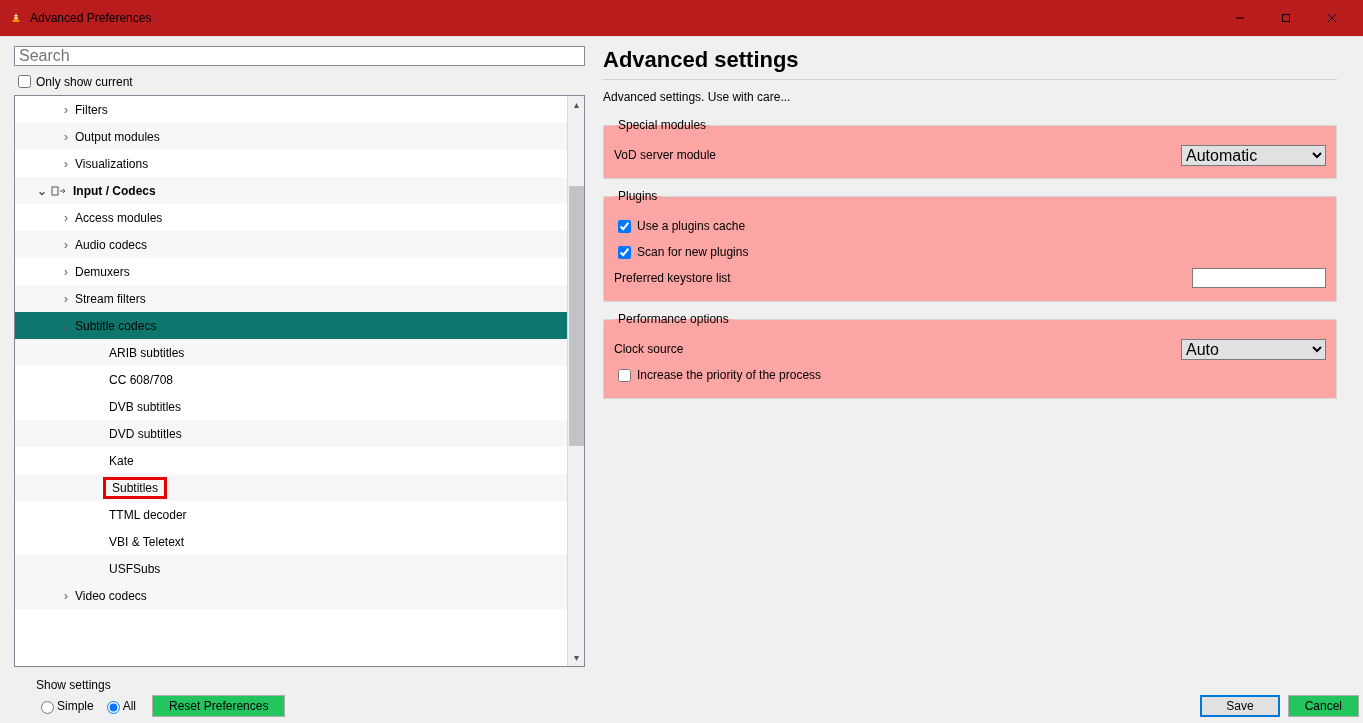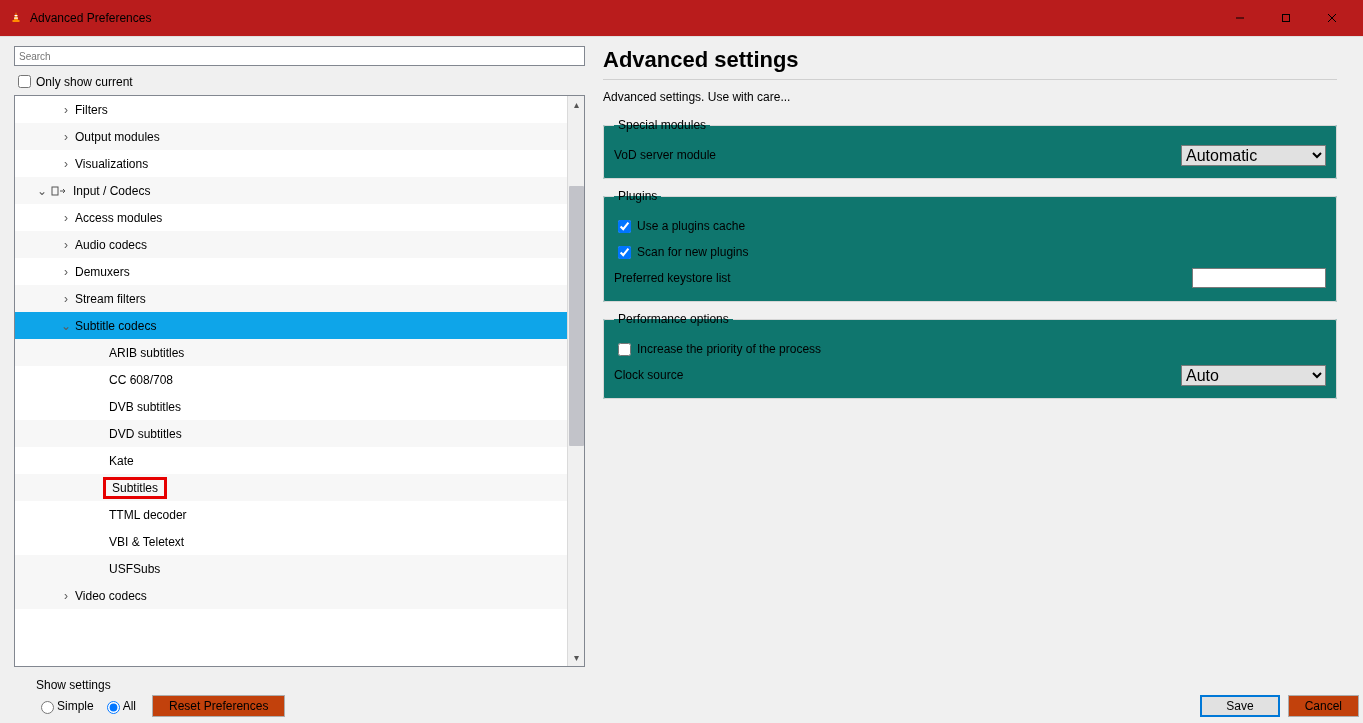--- a/index.html
+++ b/index.html
@@ -8,65 +8,65 @@
   
   .titlebar { height: 37px; background: #b91c1c; display: flex; align-items: center; padding: 0 8px; border-bottom: 1px solid #e0e0e0; }
   .titlebar .app-icon { width: 16px; height: 16px; margin-right: 6px; display:flex; align-items:center; justify-content:center; }
   .titlebar .title { font-size: 12px; }
   .titlebar .spacer { flex: 1; }
   .winbtn { width: 46px; height: 30px; display:flex; align-items:center; justify-content:center; font-size: 12px; }
 
   
   .content { display:flex; height: 630px; }
   .left-pane { width: 585px; padding: 9px 0 0 14px; display:flex; flex-direction:column; }
-  .search-box { width: 571px; height: 21px; border: 1px solid #828790; padding: 0 4px; font-size:10px; background:#fff; }
+  .search-box { width: 571px; height: 21px; border: 1px solid #828790; padding: 0 4px; font-size:16px; background:#fff; }
 
   .only-row { display:flex; align-items:center; margin: 6px 0 4px 0; }
   .only-row input { margin-right: 5px; }
 
   .tree-wrap { width: 571px; height: 592px; border: 1px solid #828790; background:#fff; position:relative; overflow:hidden; }
   .tree-scroll { position:absolute; top:0; right:0; width:17px; height:100%; background:#f0f0f0; border-left:1px solid #dadada; }
   .tree-thumb { position:absolute; top:90px; left:1px; width:15px; height:260px; background:#c2c3c9; border-radius:1px; }
   .tree-up,.tree-down { position:absolute; left:0; width:17px; height:17px; display:flex; align-items:center; justify-content:center; color:#555; font-size:10px; }
   .tree-up { top:0; }
   .tree-down { bottom:0; }
 
   .tree { list-style:none; margin:0; padding:0; width: calc(100% - 17px); }
   .tree-row { height:27px; display:flex; align-items:center; font-size:12px; }
   .tree-row.stripe { background:#f7f7f7; }
-  .tree-row.selected { background:#0ea5e9; }
+  .tree-row.selected { background:#0f766e; }
   .tree-row .hlbox { border:3px solid #e60000; padding:1px 6px; margin-left:-6px; }
   .exp { width:10px; display:inline-block; text-align:center; color:#5a5a5a; font-size:12px; margin-right:4px; }
   .exp.right::before { content:"›"; }
   .exp.down::before { content:"⌄"; }
   .node-icon { width:16px; height:16px; display:inline-flex; align-items:center; justify-content:center; margin-right:6px; }
 
   
   .right-pane { flex:1; padding: 10px 26px 0 18px; }
   .right-pane h1 { font-size: 22px; font-weight: 600; margin: 0 0 2px 0; }
   .hr { height:1px; background:#d0d0d0; margin:6px 0 10px 0; }
   .subtext { margin-bottom: 14px; }
 
-  fieldset { border:1px solid #d6d6d6; border-radius:2px; margin:0 0 10px 0; padding:10px 10px 10px 10px; background:#0f766e; }
+  fieldset { border:1px solid #d6d6d6; border-radius:2px; margin:0 0 10px 0; padding:10px 10px 10px 10px; background:#fca5a5; }
   legend { padding:0 4px; font-size:12px; }
   .form-row { display:flex; align-items:center; height:26px; }
   .form-row label { flex:1; }
   .form-row input[type=checkbox] { margin-right:6px; }
   .form-row input[type=text] { width:134px; height:20px; border:1px solid #7a7a7a; background:#fff; padding:0 3px; margin-left:auto; }
   .form-row select { width:145px; height:21px; border:1px solid #7a7a7a; background:#e1e1e1; margin-left:auto; font-size:16px; }
   .form-row .lbl { display:flex; align-items:center; }
 
   
   .bottom { position:absolute; left:16px; bottom:0; width:100%; height:52px; display:flex; align-items:flex-end; padding: 0 20px 6px 20px; }
   .show-settings-block { display:flex; flex-direction:column; }
   .show-settings-title { font-size:12px; margin-bottom:3px; }
   .radio-row { display:flex; align-items:center; gap:8px; }
   .radio-row label { display:flex; align-items:center; font-size:12px; }
   .radio-row input { margin-right:3px; }
-  .btn { height:22px; padding:0 16px; background:#c2410c; border:1px solid #adadad; font-size:12px; display:inline-flex; align-items:center; }
+  .btn { height:22px; padding:0 16px; background:#22c55e; border:1px solid #adadad; font-size:12px; display:inline-flex; align-items:center; }
   .btn.primary { border:2px solid #0078d7; background:#e1e1e1; padding:0 24px; }
   .bottom .spacer { flex:1; }
   .reset-btn { margin-left: 20px; }
   .bottom .btn { margin-left: 8px; }
 </style>
 </head>
 <body>
 
 <div class="titlebar">
   <span class="app-icon">
@@ -112,21 +112,21 @@
             <span>Filters</span>
           </li>
           <li class="tree-row stripe" style="padding-left: 46px;">
             <span class="exp right"></span>
             <span>Output modules</span>
           </li>
           <li class="tree-row" style="padding-left: 46px;">
             <span class="exp right"></span>
             <span>Visualizations</span>
           </li>
-          <li class="tree-row stripe" style="padding-left: 22px;">
+          <li class="tree-row stripe" style="padding-left: 22px; font-weight: bold;">
             <span class="exp down"></span>
             <span class="node-icon">
               <svg width="16" height="12" viewBox="0 0 16 12">
                 <rect x="1" y="2" width="6" height="8" fill="none" stroke="#555"></rect>
                 <path d="M9 6 L14 6 M12 4 L14 6 L12 8" fill="none" stroke="#555"></path>
               </svg>
             </span>
             <span>Input / Codecs</span>
           </li>
           <li class="tree-row" style="padding-left: 46px;">
@@ -225,28 +225,28 @@
             </label>
           </div>
           <div class="form-row">
             <label>Preferred keystore list</label>
             <input type="text" style="">
           </div>
         </fieldset>
         <fieldset>
           <legend>Performance options</legend>
           <div class="form-row">
+            <label>Clock source</label>
+            <select><option>Auto</option></select>
+          </div>
+          <div class="form-row">
             <label class="lbl">
               <input type="checkbox" style="">
               <span>Increase the priority of the process</span>
             </label>
-          </div>
-          <div class="form-row">
-            <label>Clock source</label>
-            <select><option>Auto</option></select>
           </div>
         </fieldset>
       </div>
   </div>
 </div>
 
 <div class="bottom">
   <div class="show-settings-block">
     <span class="show-settings-title">Show settings</span>
     <div class="radio-row">

